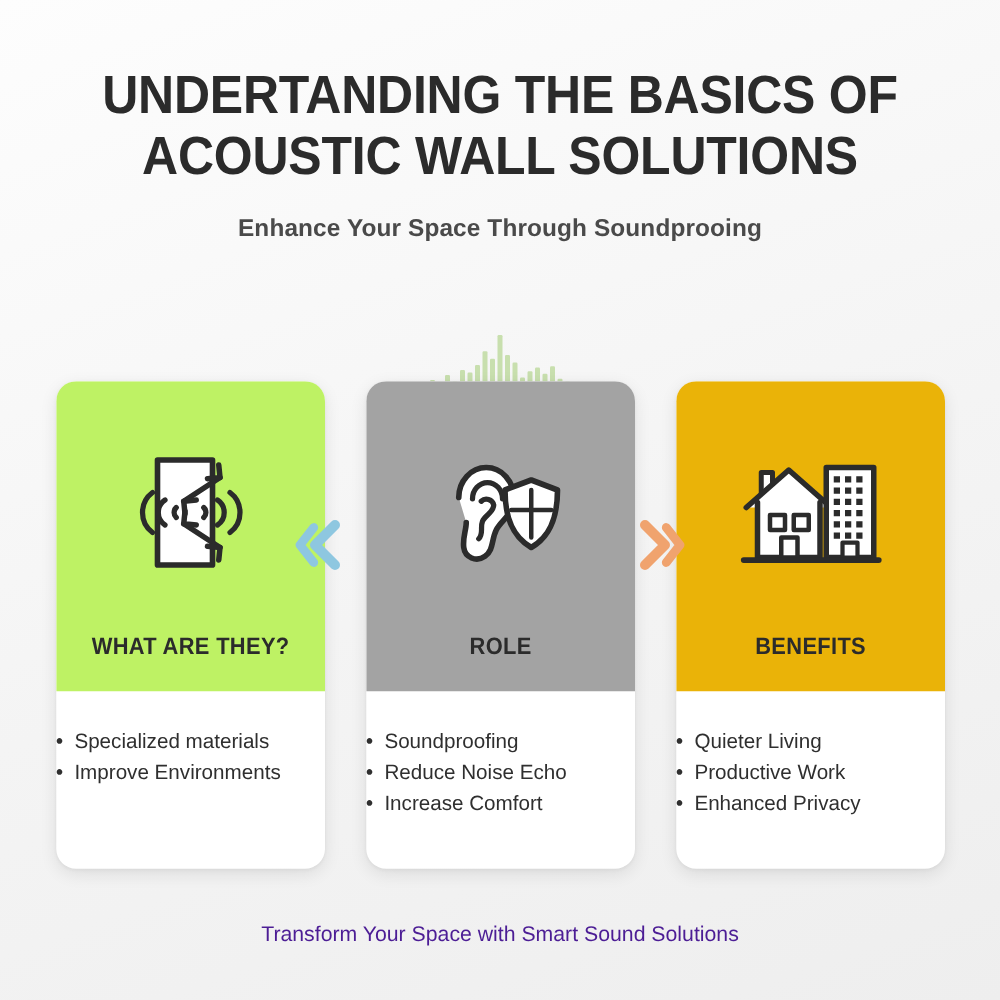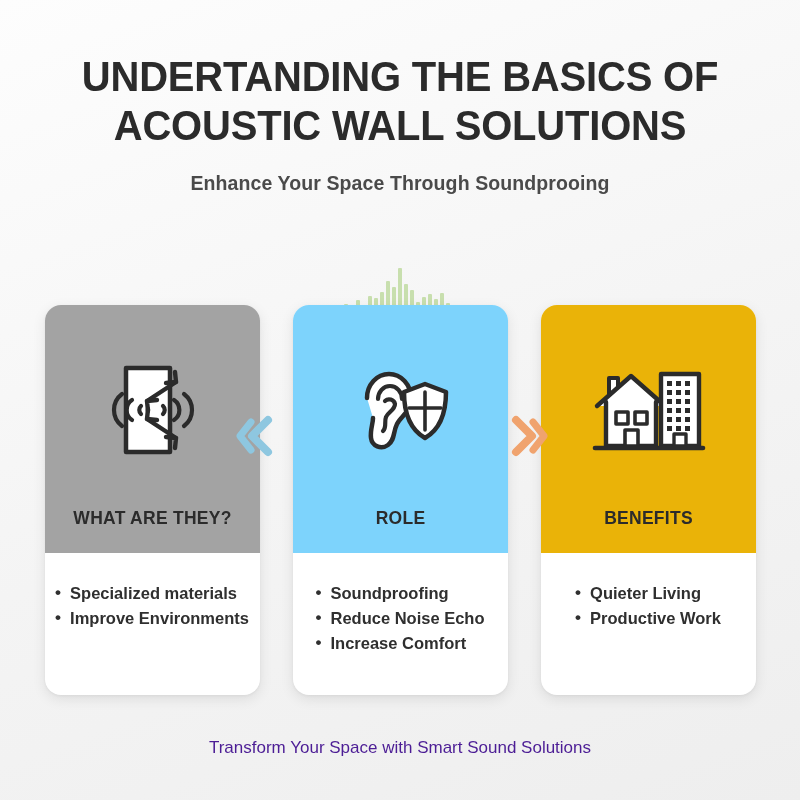--- a/index.html
+++ b/index.html
@@ -125,22 +125,20 @@
     letter-spacing: 0.3px;
     color: #2b2b2b;
     text-transform: uppercase;
     transform: scaleX(0.92);
   }
 
   .card-body {
     flex: 1;
     padding: 28px 0 0 0;
     display: flex;
-    justify-content: center;
-    font-weight: bold;
   }
 
   .bullets {
     list-style: none;
     font-size: 16.5px;
     line-height: 25px;
     color: #2f2f2f;
   }
 
   .bullets li {
@@ -216,21 +214,21 @@
       <div class="bar" style="height: 15px; background: rgb(200, 223, 174);"></div>
       <div class="bar" style="height: 21px; background: rgb(200, 223, 174);"></div>
       <div class="bar" style="height: 11px; background: rgb(200, 223, 174);"></div>
       <div class="bar" style="height: 9px; background: rgb(200, 223, 174);"></div>
       <div class="bar" style="height: 5px; background: rgb(200, 223, 174);"></div>
     </div>
 
   <div class="cards">
 
     <div class="card">
-      <div class="card-head" style="background:#a3a3a3">
+      <div class="card-head" style="background:#bef264">
         <div class="card-icon">
           <svg width="104" height="100" viewBox="0 0 104 100" fill="none" stroke="#2b2b2b" stroke-width="4.2" stroke-linecap="round" stroke-linejoin="round">
             <rect x="26" y="8" width="44" height="84" fill="#ffffff" stroke="#2b2b2b" stroke-width="4.5"></rect>
             <path d="M22 34 A 20 20 0 0 0 22 66"></path>
             <path d="M32 40 A 12 12 0 0 0 32 60"></path>
             <path d="M41 46 A 5.5 5.5 0 0 0 41 54"></path>
             <path d="M63 46 A 5.5 5.5 0 0 1 63 54" fill="none"></path>
             <path d="M74 40 A 12 12 0 0 1 74 60"></path>
             <path d="M84 34 A 20 20 0 0 1 84 66"></path>
             <g stroke-width="4.4">
@@ -247,21 +245,21 @@
       </div>
       <div class="card-body">
         <ul class="bullets">
           <li>Specialized materials</li>
           <li>Improve Environments</li>
         </ul>
       </div>
     </div>
 
     <div class="card">
-      <div class="card-head" style="background:#7dd3fc">
+      <div class="card-head" style="background:#a3a3a3">
         <div class="card-icon">
           <svg width="106" height="100" viewBox="0 0 106 100" fill="none" stroke="#2b2b2b" stroke-width="4.2" stroke-linecap="round" stroke-linejoin="round">
             <path d="M20 38 A 22 24 0 0 1 64 38 C 64 52 54 56 50 64 C 46 72 48 80 41 85 C 34 90 25 86 24 78 C 23 70 26 64 26 58" fill="#ffffff" stroke="#2b2b2b" stroke-width="4.5"></path>
             <path d="M31 39 A 12 13 0 0 1 55 39"></path>
             <path d="M38 41 A 6 6 0 0 1 48 44 C 48 50 41 52 39 57 C 37 62 40 67 36 71"></path>
             <path d="M78 24 L 99 32 C 99 56 92 70 78 78 C 64 70 57 56 57 32 Z" fill="#ffffff" stroke="#2b2b2b" stroke-width="4.5"></path>
             <path d="M78 32 L 78 70 M62 48 L 94 48" stroke-width="3.6"></path>
           </svg>
         </div>
         <div class="card-title">ROLE</div>
@@ -309,20 +307,21 @@
             <rect x="85" y="72" width="12" height="12" fill="#ffffff" stroke="#2b2b2b" stroke-width="3.4"></rect>
             <path d="M6 86 L 114 86" stroke-width="4.6"></path>
           </svg>
         </div>
         <div class="card-title">BENEFITS</div>
       </div>
       <div class="card-body">
         <ul class="bullets">
           <li>Quieter Living</li>
           <li>Productive Work</li>
+          <li>Enhanced Privacy</li>
         </ul>
       </div>
     </div>
 
   </div>
 
   <div class="connector left">
     <svg width="40" height="52" viewBox="0 0 40 52" fill="none" stroke="#8ec7e0" stroke-width="8" stroke-linecap="round" stroke-linejoin="round">
       <path d="M32 10 L 16 26 L 32 42"></path>
       <path d="M15 12 L 4 26 L 15 40" stroke-width="7"></path>

